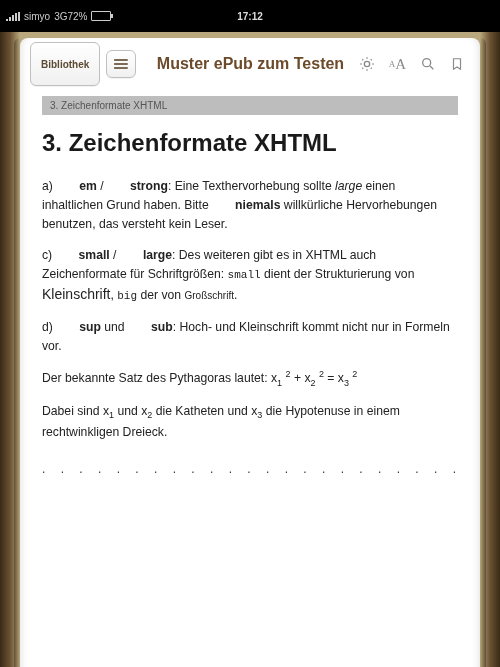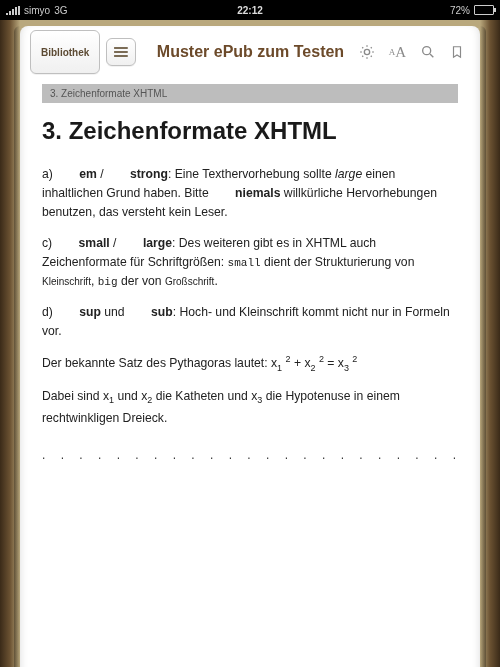--- a/index.html
+++ b/index.html
@@ -6,27 +6,26 @@
     margin: 0;
     padding: 0;
     width: 500px;
     height: 667px;
     font-family: Verdana, Geneva, sans-serif;
     background: #000;
     overflow: hidden;
     position: relative;
   }
   .statusbar {
-    height: 20px;
+    height: 32px;
     background: #000;
     color: #ccc;
     font-size: 10px;
     display: flex;
     align-items: center;
-    justify-content: space-between;
     padding: 0 6px;
   }
   .statusbar .left, .statusbar .right { display: flex; align-items: center; gap: 4px; }
   .statusbar .center { position: absolute; left: 50%; transform: translateX(-50%); font-weight: bold; color: #ddd; }
   .battery {
     display: inline-block; width: 18px; height: 8px; border: 1px solid #ccc; border-radius: 1px; position: relative;
   }
   .battery::after { content: ""; position: absolute; right: -3px; top: 2px; width: 2px; height: 4px; background: #ccc; }
   .battery .fill { background: #ccc; height: 100%; width: 72%; }
 
@@ -84,21 +83,21 @@
   }
   h1 {
     font-size: 24px; font-weight: 900; color: #1a1a1a;
     margin: 10px 0 18px 0; line-height: 1.35;
   }
   p { font-size: 12.2px; line-height: 1.55; margin: 0 0 12px 0; }
   .bold { font-weight: bold; margin-left: 23px; }
   .italic { font-style: italic; }
   .mono { font-family: "Courier New", monospace; font-size: 11px; }
   .big { font-size: 10px; }
-  .small{ font-size: 10px; }
+  .small{ font-size: 14px; }
   sub, .sub { vertical-align: sub; font-size: 9px; }
   sup, .sup { vertical-align: super; font-size: 9px; }
 
   .dots {
     letter-spacing: 6px; color: #333; font-size: 12px; padding-top: 8px; white-space: nowrap; overflow: hidden;
   }
   .signal { display:inline-flex; align-items:flex-end; gap:1px; height:9px;}
   .signal i{ width:2px; background:#ccc; display:inline-block;}
   .signal i:nth-child(1){height:2px;} .signal i:nth-child(2){height:4px;}
   .signal i:nth-child(3){height:6px;} .signal i:nth-child(4){height:8px;}
@@ -116,21 +115,21 @@
     <span class="signal">
         <i></i>
         <i></i>
         <i></i>
         <i></i>
         <i></i>
       </span>
     <span>simyo</span>
     <span>3G</span>
   </div>
-  <div class="center">22:12</div>
+  <div class="center">17:12</div>
   <div class="right">
     <span>72%</span>
     <span class="battery"><span class="fill"></span></span>
   </div>
 </div>
 
 <div class="shelf">
   <div class="page">
 
     <div class="toolbar">

